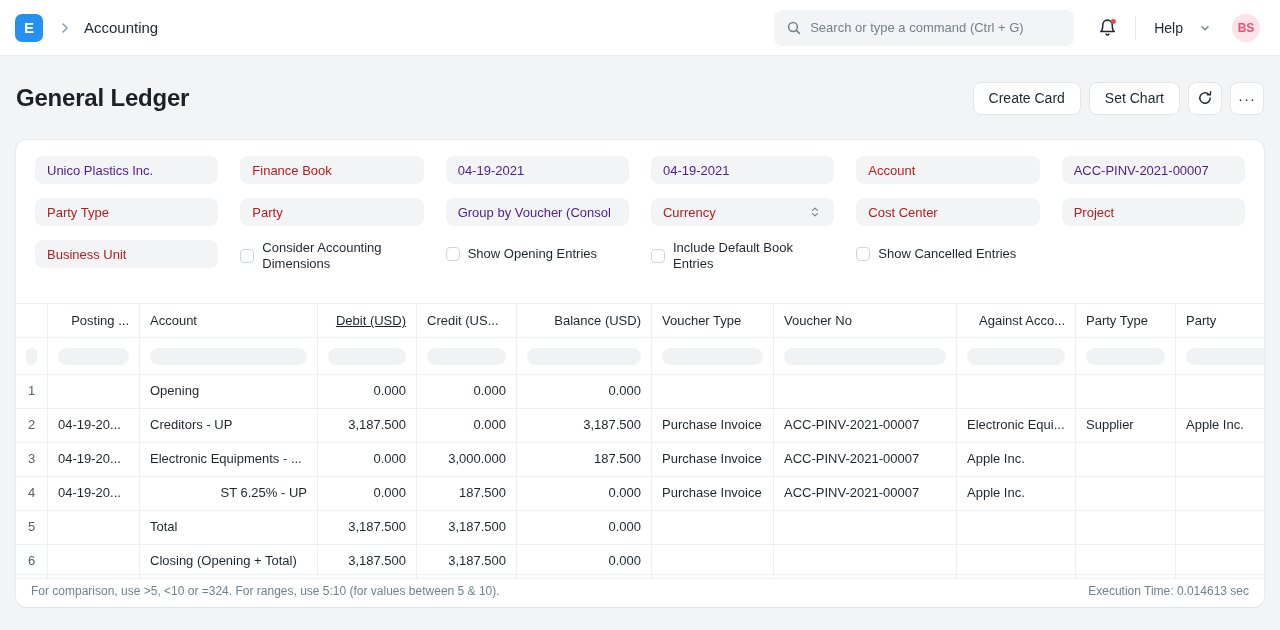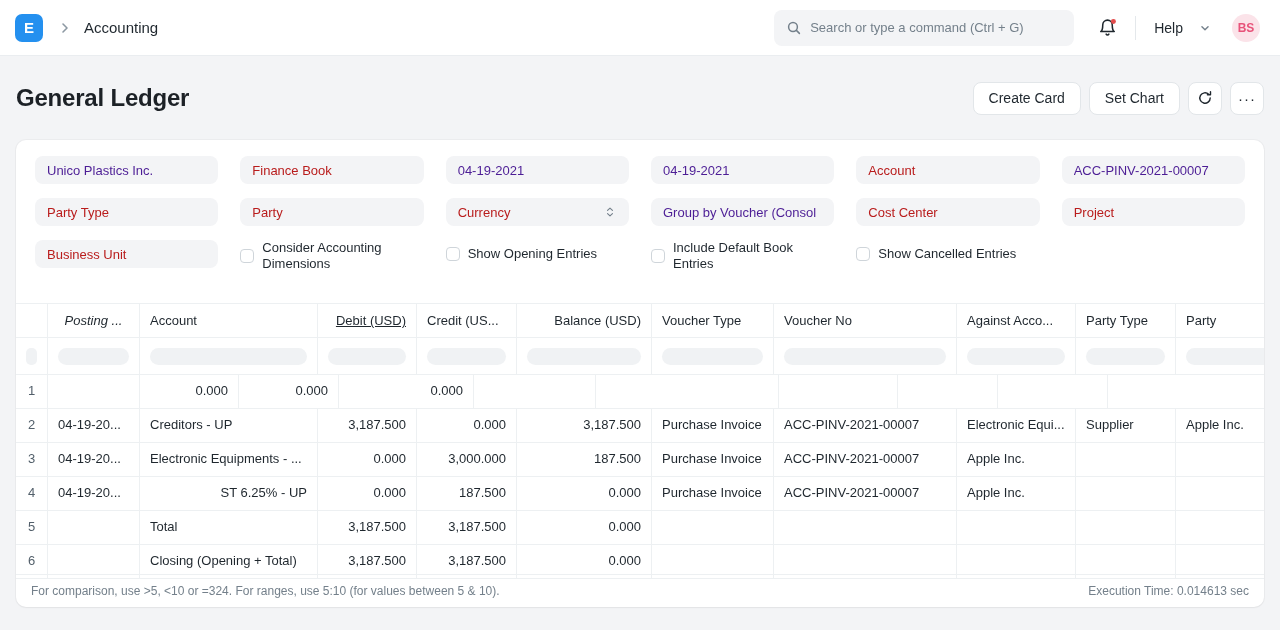--- a/index.html
+++ b/index.html
@@ -179,29 +179,29 @@
       </div>
       <div class="ffield filled">
         <span class="fval">ACC-PINV-2021-00007</span>
       </div>
       <div class="ffield">
         <span class="fval">Party Type</span>
       </div>
       <div class="ffield">
         <span class="fval">Party</span>
       </div>
+      <div class="ffield filled">
+        <span class="fval">Group by Voucher (Consol</span>
+      </div>
       <div class="ffield fselect">
         <span class="fval">Currency</span>
         <svg width="14" height="14" viewBox="0 0 16 16" fill="none" stroke="#74808b" stroke-width="1.3" stroke-linecap="round" stroke-linejoin="round">
           <path d="M5.2 6.2L8 3.6l2.8 2.6"></path>
           <path d="M5.2 9.8L8 12.4l2.8-2.6"></path>
         </svg>
-      </div>
-      <div class="ffield filled">
-        <span class="fval">Group by Voucher (Consol</span>
       </div>
       <div class="ffield">
         <span class="fval">Cost Center</span>
       </div>
       <div class="ffield">
         <span class="fval">Project</span>
       </div>
       <div class="ffield">
         <span class="fval">Business Unit</span>
       </div>
@@ -219,28 +219,28 @@
       </label>
       <label class="cbx">
         <span class="cbox"></span>
         <span class="clabel">Show Cancelled Entries</span>
       </label>
     </div>
 
   <div class="tbl">
     <div class="trow thead" id="thead-row">
         <div class="tcell th" style="width: 32px; text-align: center;"></div>
-        <div class="tcell th" style="width: 92px; text-align: center; font-style: italic;">Posting ...</div>
+        <div class="tcell th" style="width: 92px; text-align: right;">Posting ...</div>
         <div class="tcell th" style="width: 178px; text-align: left;">Account</div>
         <div class="tcell th" style="width: 99px; text-align: right; text-decoration: underline;">Debit (USD)</div>
         <div class="tcell th" style="width: 100px; text-align: left;">Credit (US...</div>
         <div class="tcell th" style="width: 135px; text-align: right;">Balance (USD)</div>
         <div class="tcell th" style="width: 122px; text-align: left;">Voucher Type</div>
         <div class="tcell th" style="width: 183px; text-align: left;">Voucher No</div>
-        <div class="tcell th" style="width: 119px; text-align: left;">Against Acco...</div>
+        <div class="tcell th" style="width: 119px; text-align: right;">Against Acco...</div>
         <div class="tcell th" style="width: 100px; text-align: left;">Party Type</div>
         <div class="tcell th" style="width: 110px; text-align: left;">Party</div>
       </div>
     <div class="trow tfilter" id="tfilter-row">
         <div class="tcell tf" style="width: 32px;">
           <div class="pill pill-sm"></div>
         </div>
         <div class="tcell tf" style="width: 92px;">
           <div class="pill"></div>
         </div>
@@ -269,20 +269,21 @@
           <div class="pill"></div>
         </div>
         <div class="tcell tf" style="width: 110px;">
           <div class="pill"></div>
         </div>
       </div>
     <div id="tbody">
         <div class="trow tr">
           <div class="tcell td idx" style="width: 32px; text-align: center;">1</div>
           <div class="tcell td" style="width: 92px; text-align: left;"></div>
+          <div class="tcell td" style="width: 178px; text-align: left;">Opening</div>
           <div class="tcell td" style="width: 99px; text-align: right;">0.000</div>
           <div class="tcell td" style="width: 100px; text-align: right;">0.000</div>
           <div class="tcell td" style="width: 135px; text-align: right;">0.000</div>
           <div class="tcell td" style="width: 122px; text-align: left;"></div>
           <div class="tcell td" style="width: 183px; text-align: left;"></div>
           <div class="tcell td" style="width: 119px; text-align: left;"></div>
           <div class="tcell td" style="width: 100px; text-align: left;"></div>
           <div class="tcell td" style="width: 110px; text-align: left;"></div>
         </div>
         <div class="trow tr">

